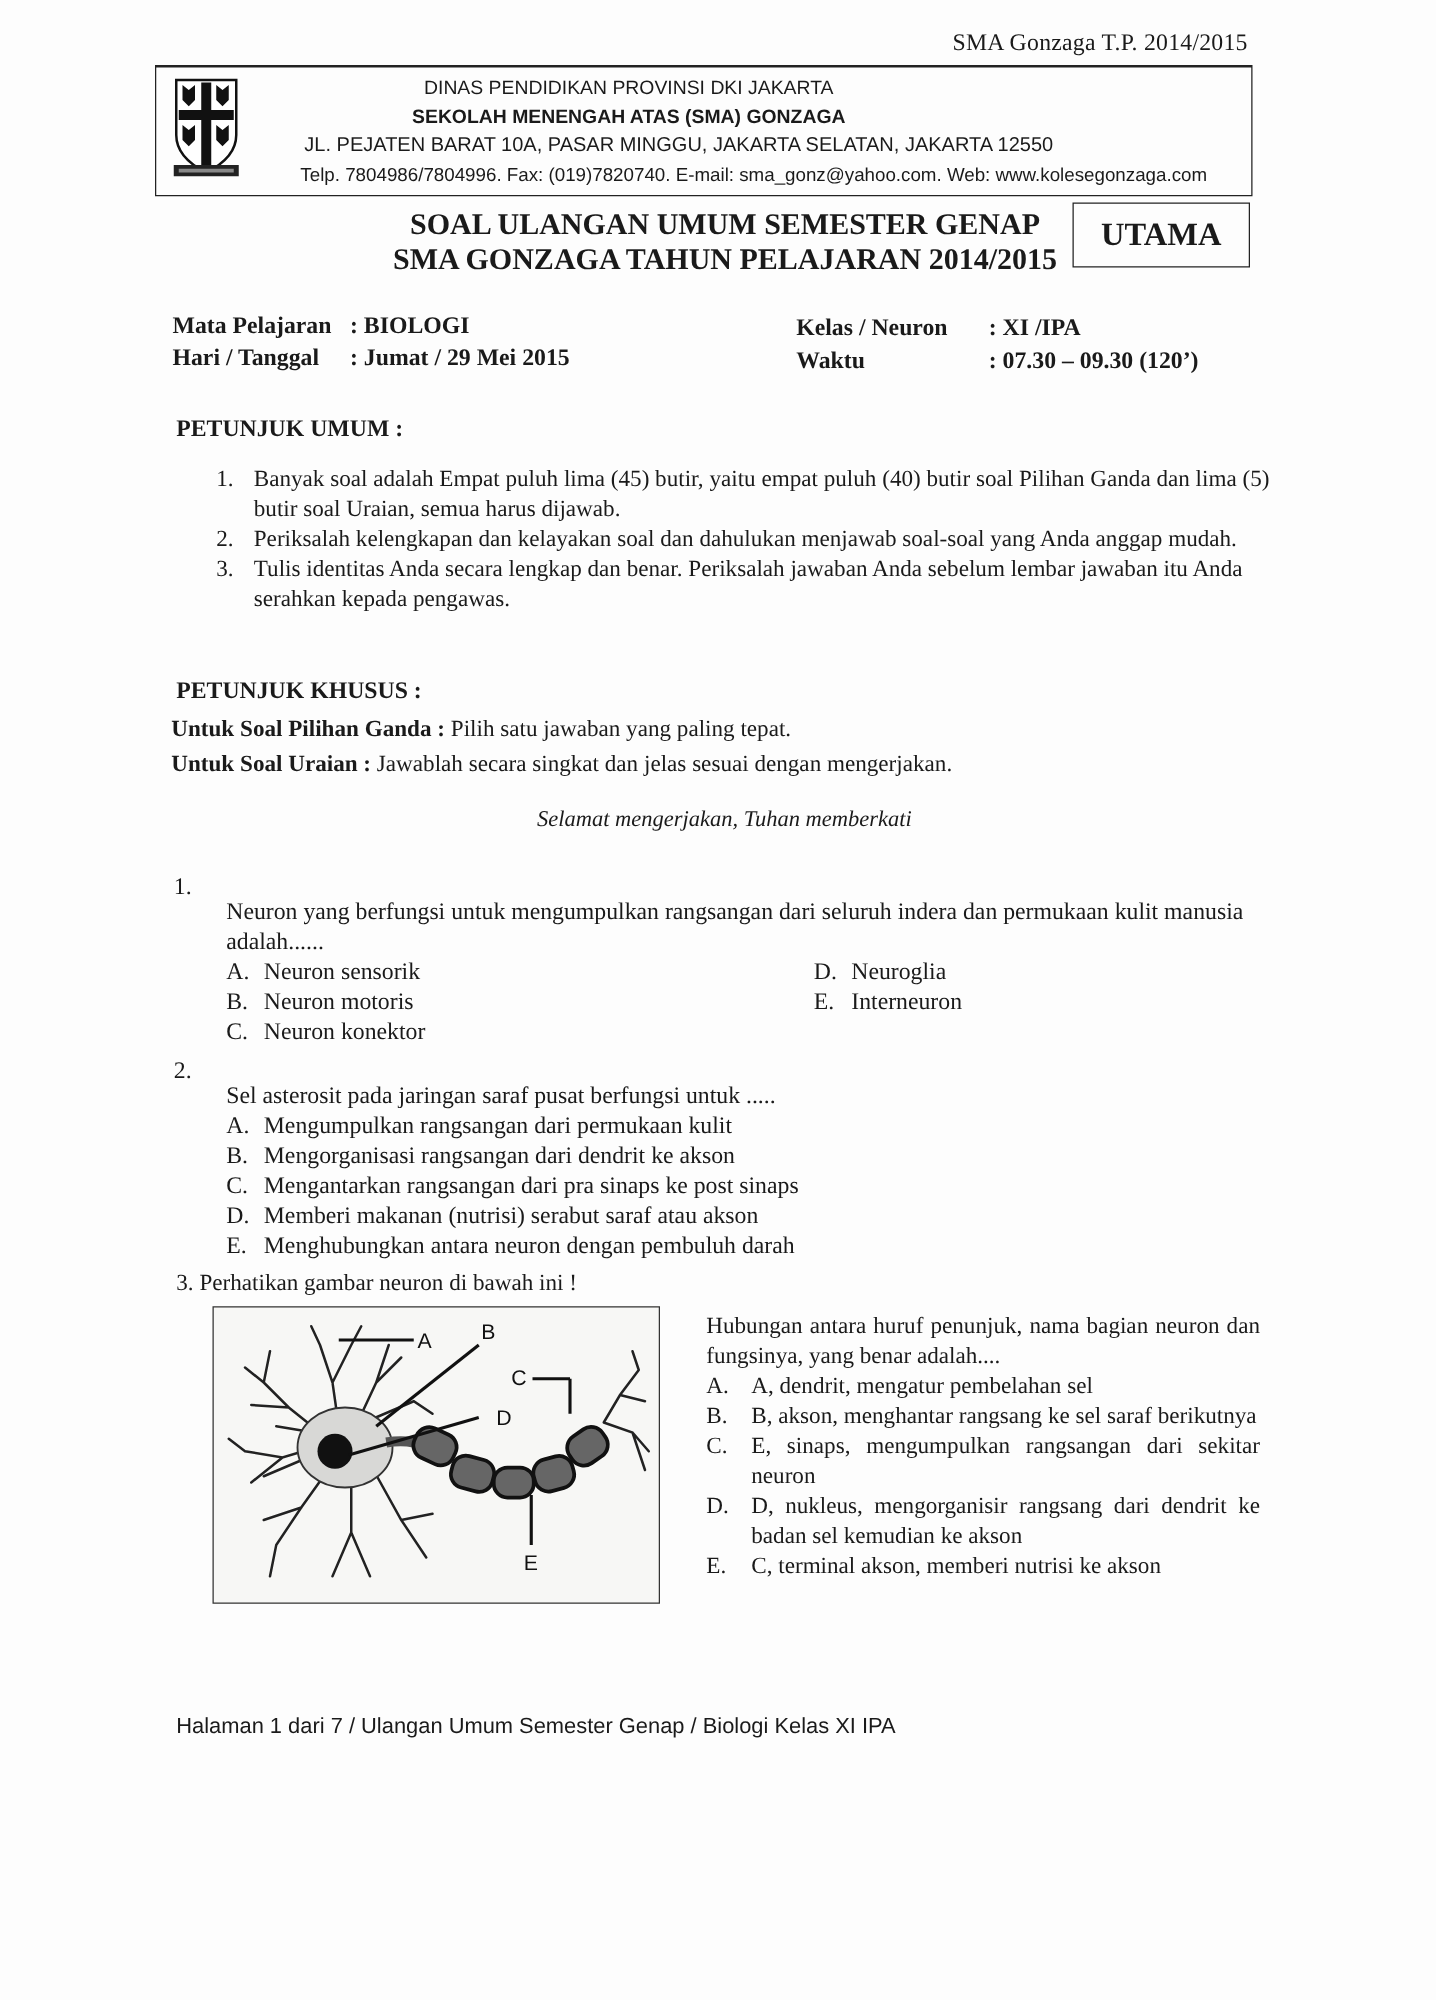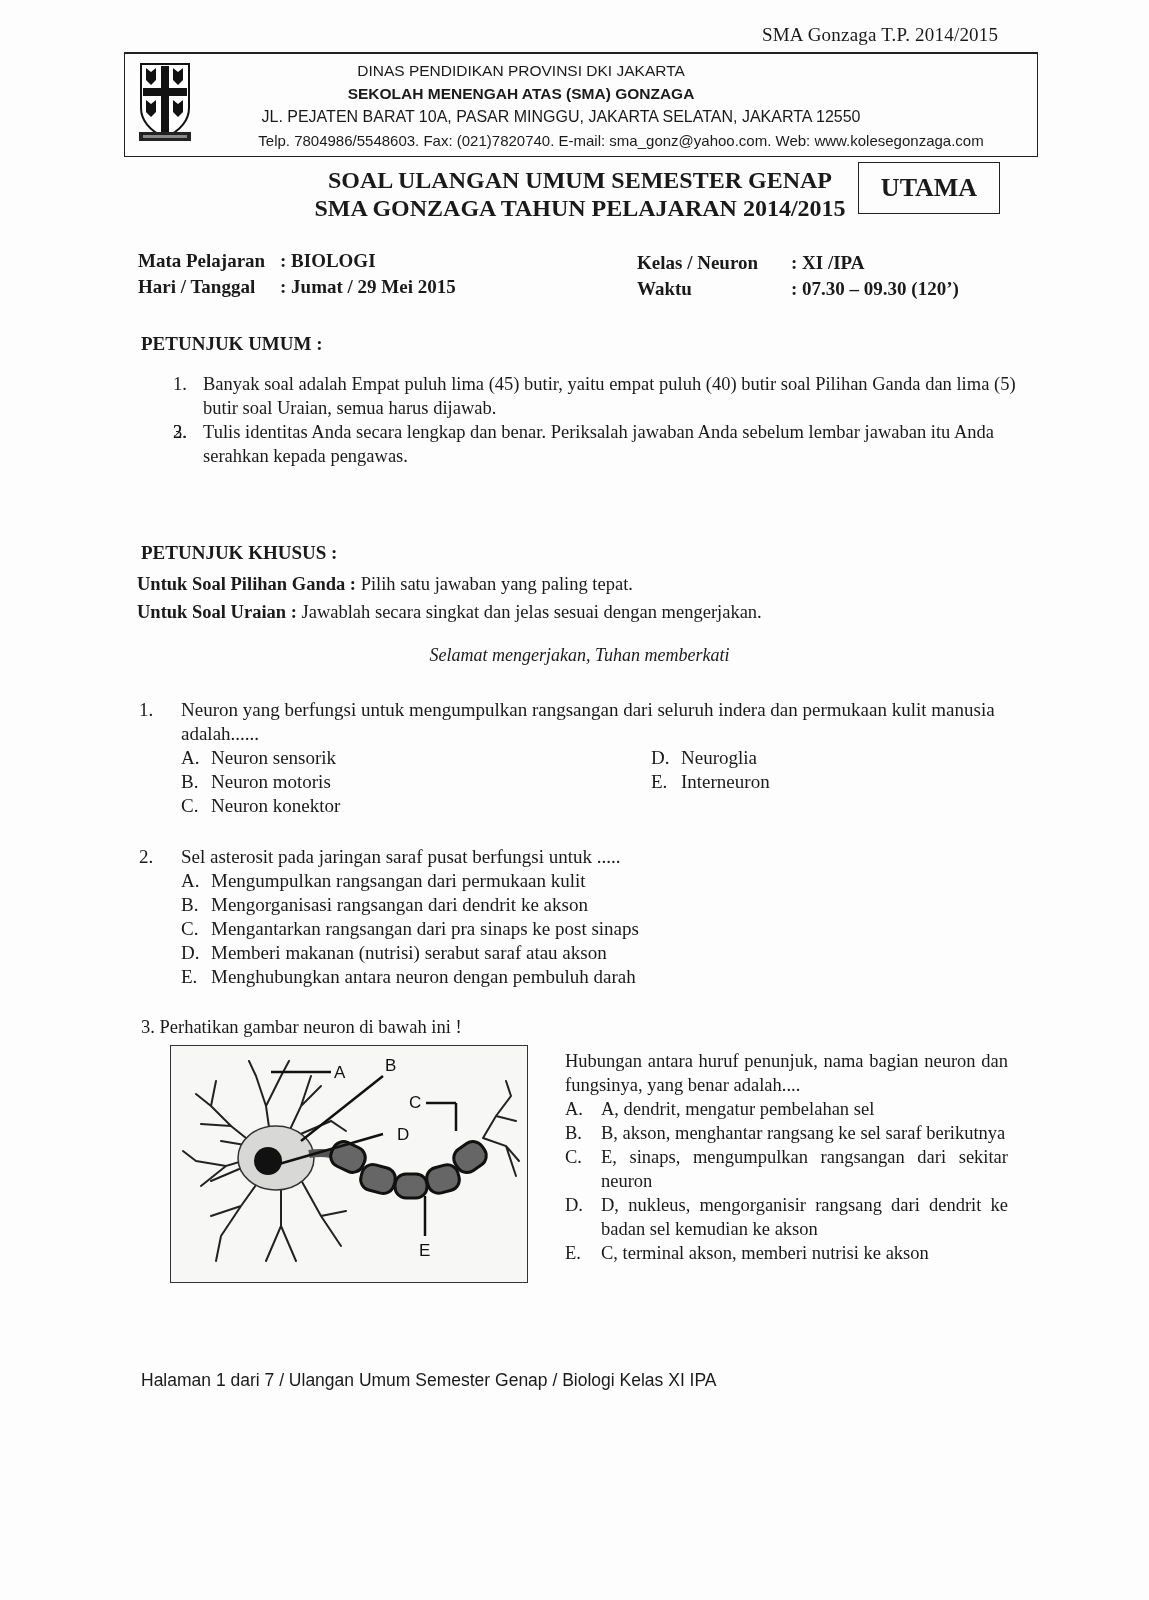--- a/index.html
+++ b/index.html
@@ -5,21 +5,21 @@
   html, body { margin:0; padding:0; }
   body {
     width:1149px; height:1600px; background:#fdfdfd; position:relative; overflow:hidden;
     font-family:"Liberation Serif", serif; color:#1a1a1a;
   }
   .abs { position:absolute; }
   .sans { font-family:"Liberation Sans", sans-serif; }
   .cond { font-family:"Liberation Sans Narrow","Liberation Sans", sans-serif; }
   #school-year { top:24px; left:762px; font-size:19px; letter-spacing:0.2px; }
   #letterhead {
-    top:52px; left:124px; width:876px; height:102px; border:1.5px solid #222; border-top-width:2px;padding-left:36px;
+    top:52px; left:124px; width:876px; height:102px; border:1.5px solid #222; border-top-width:2px;
   }
   #logo { position:absolute; left:12px; top:6px; width:56px; height:84px; }
   .lh-line { position:absolute; left:0; width:100%; text-align:center; font-size:15.5px; white-space:nowrap; }
   #lh1 { top:8px; left:-60px; }
   #lh2 { top:31px; left:-60px; font-weight:bold;text-align:center; }
   #lh3 { top:54px; left:-20px; font-size:16px;}
   #lh4 { top:78px; left:40px; font-size:15px;}
   #title-block { top:166px; left:300px; width:560px; text-align:center; font-weight:bold; font-size:24px; line-height:28px; }
   #utama-box { top:162px; left:858px; width:140px; height:50px; border:1.5px solid #222; text-align:center; font-weight:bold; font-size:26px; line-height:50px; }
   .meta { font-weight:bold; font-size:19px; }
@@ -33,21 +33,21 @@
   .ol { position:absolute; font-size:18.5px; line-height:24px; }
   .ol .item { position:relative; padding-left:30px; }
   .ol .num { position:absolute; left:0; top:0; }
   #pu-list { top:372px; left:173px; width:850px; }
   #pk-title { top:542px; left:141px; }
   #pk-lines { top:570px; left:137px; font-size:18.5px; line-height:28px; }
   #pk-lines b { font-weight:bold; }
   #blessing { top:645px; left:0; width:1149px; text-align:center; font-style:italic; font-size:18px; padding-left:10px; box-sizing:border-box;}
   .q { position:absolute; font-size:19px; line-height:24px; }
   .q .qnum { position:absolute; left:0; top:0; }
-  .q .qtext { padding-left:42px; }
+  .q .qtext { padding-left:42px;margin-top:20px; }
   .opts { padding-left:42px; }
   .opt { position:relative; padding-left:30px; }
   .opt .ol-lbl { position:absolute; left:0; }
   #q1 { top:698px; left:139px; width:890px; }
   #q1-opts { display:flex; }
   #q1-col1 { width:470px; }
   #q2 { top:845px; left:139px; width:700px; }
   #q3 { top:1017px; left:141px; font-size:18.5px; }
   #q3-fig { top:1045px; left:170px; width:356px; height:236px; border:1.5px solid #333; background:#f7f7f5; }
   #q3-text { top:1049px; left:565px; width:443px; font-size:18.5px; line-height:24px; }
@@ -72,42 +72,42 @@
       <path d="M36 8 l5 4 l5-4 v12 l-5 5 l-5-5z"></path>
       <path d="M9 40 l5 4 l5-4 v12 l-5 5 l-5-5z"></path>
       <path d="M36 40 l5 4 l5-4 v12 l-5 5 l-5-5z"></path>
     </g>
     <rect x="2" y="72" width="52" height="9" fill="#222"></rect>
     <rect x="6" y="75" width="44" height="3" fill="#888"></rect>
   </svg>
   <div class="lh-line cond" id="lh1">DINAS PENDIDIKAN PROVINSI DKI JAKARTA</div>
   <div class="lh-line cond" id="lh2">SEKOLAH MENENGAH ATAS (SMA) GONZAGA</div>
   <div class="lh-line cond" id="lh3">JL. PEJATEN BARAT 10A, PASAR MINGGU, JAKARTA SELATAN, JAKARTA 12550</div>
-  <div class="lh-line cond" id="lh4">Telp. 7804986/5548603. Fax: (021)7820740. E-mail: sma_gonz@yahoo.com. Web: www.kolesegonzaga.com</div>
+  <div class="lh-line cond" id="lh4">Telp. 7804986/7804996. Fax: (019)7820740. E-mail: sma_gonz@yahoo.com. Web: www.kolesegonzaga.com</div>
 </div>
 
 <div class="abs" id="title-block">
   <div>SOAL ULANGAN UMUM SEMESTER GENAP</div>
   <div>SMA GONZAGA TAHUN PELAJARAN 2014/2015</div>
 </div>
 <div class="abs" id="utama-box">UTAMA</div>
 
 <div class="abs meta" id="meta-left">
   <div class="meta-row"><span class="w1">Mata Pelajaran</span><span>: BIOLOGI</span></div>
   <div class="meta-row"><span class="w1">Hari / Tanggal</span><span>: Jumat / 29 Mei 2015</span></div>
 </div>
 <div class="abs meta" id="meta-right">
   <div class="meta-row"><span class="w2">Kelas / Neuron</span><span>:  XI /IPA</span></div>
   <div class="meta-row"><span class="w2">Waktu</span><span>:  07.30 – 09.30 (120’)</span></div>
 </div>
 
 <h3 class="sec" id="pu-title">PETUNJUK UMUM :</h3>
 <div class="ol" id="pu-list">
   <div class="item"><span class="num">1.</span><span>Banyak soal adalah Empat puluh lima (45) butir, yaitu empat puluh (40) butir soal Pilihan Ganda dan lima (5) butir soal Uraian, semua harus dijawab.</span></div>
-  <div class="item"><span class="num">2.</span></div>
+  <div class="item"><span class="num">2.</span><span>Periksalah kelengkapan dan kelayakan soal dan dahulukan menjawab soal-soal yang Anda anggap mudah.</span></div>
   <div class="item"><span class="num">3.</span><span>Tulis identitas Anda secara lengkap dan benar. Periksalah jawaban Anda sebelum lembar jawaban itu Anda serahkan kepada pengawas.</span></div>
 </div>
 
 <h3 class="sec" id="pk-title">PETUNJUK KHUSUS :</h3>
 <div class="abs" id="pk-lines">
   <div><b>Untuk Soal Pilihan Ganda :</b><span> Pilih satu jawaban yang paling tepat.</span></div>
   <div><b>Untuk Soal Uraian :</b><span> Jawablah secara singkat dan jelas sesuai dengan mengerjakan.</span></div>
 </div>
 
 <div class="abs" id="blessing">Selamat mengerjakan, Tuhan memberkati</div>

